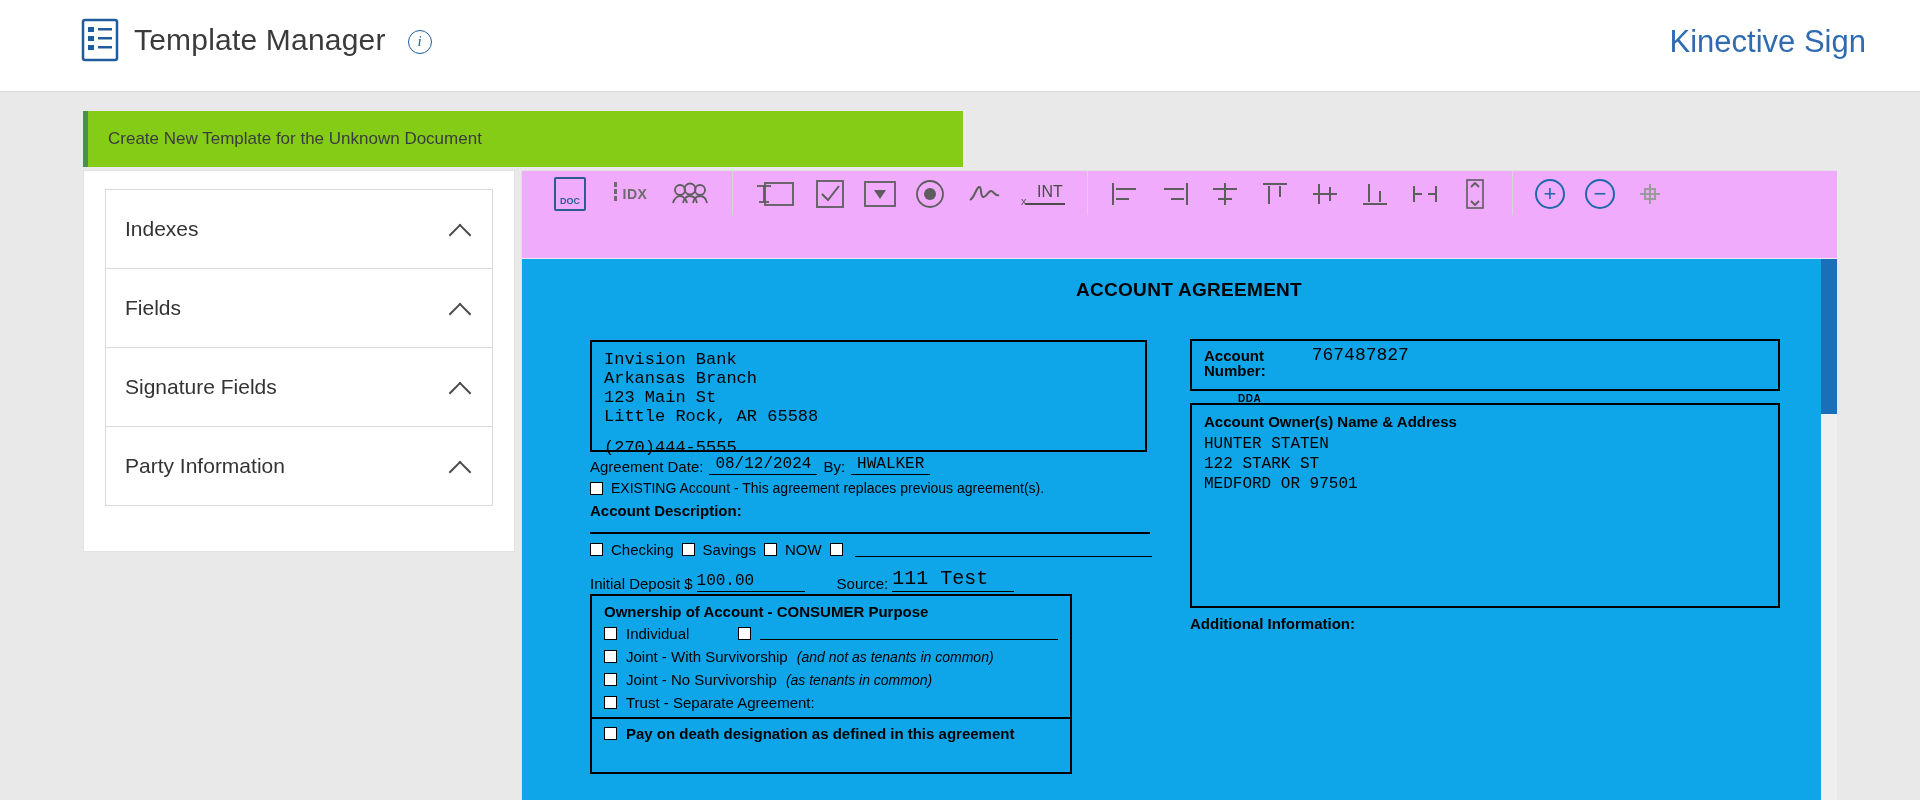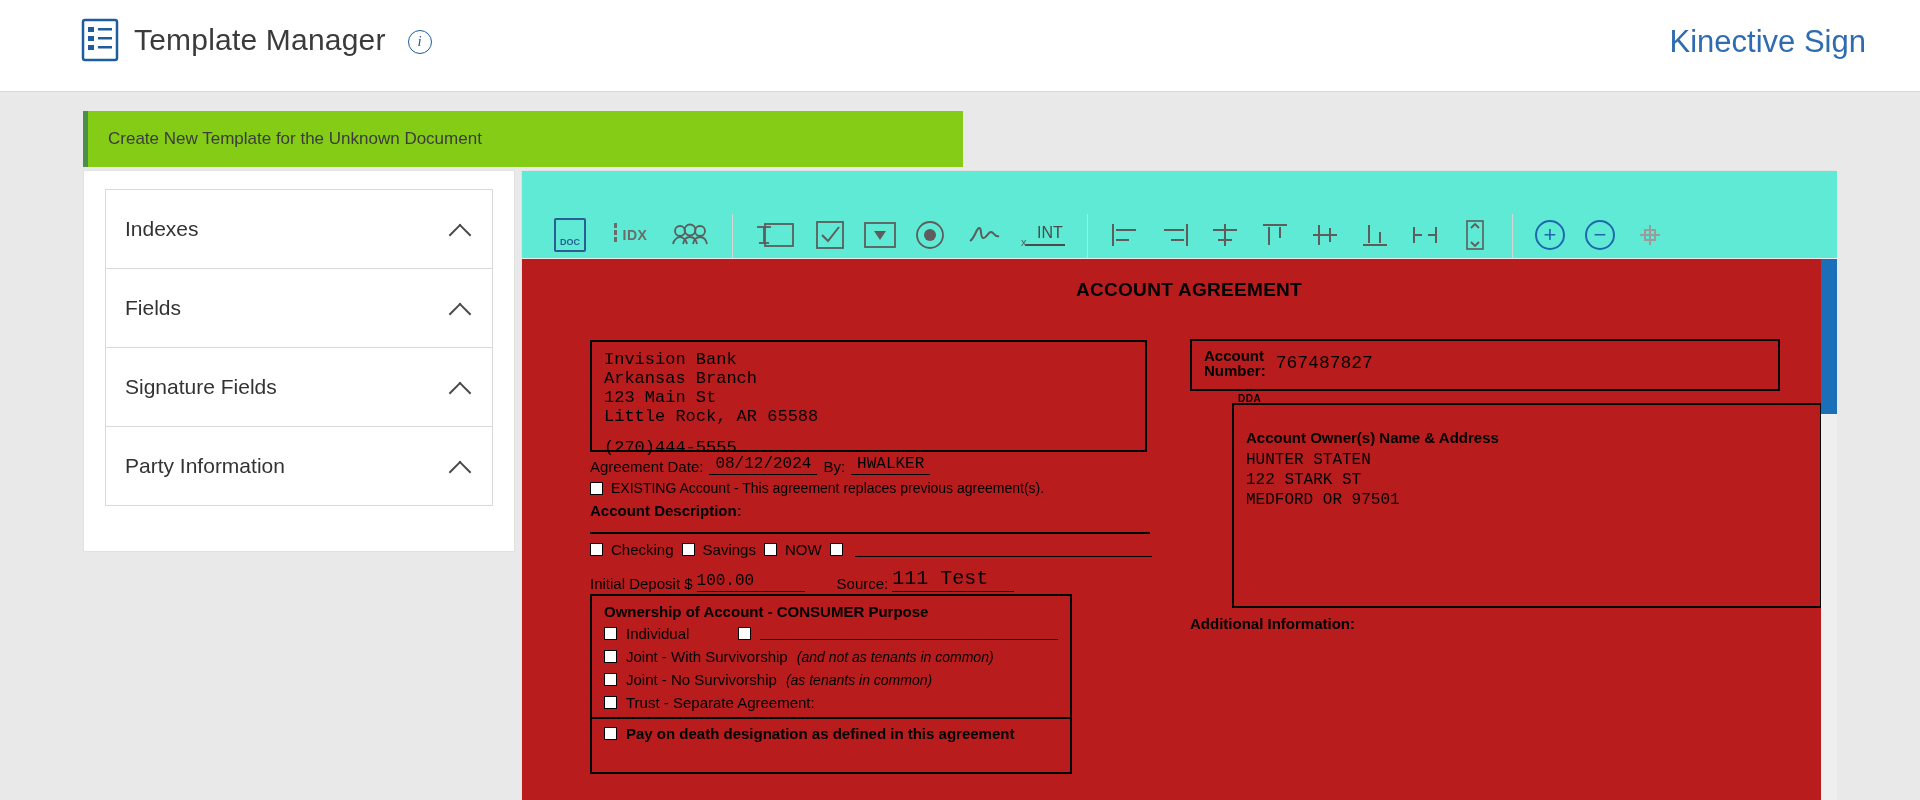--- a/index.html
+++ b/index.html
@@ -144,24 +144,24 @@
     width: 1315px;
     height: 630px;
     background: #ffffff;
     border: 1px solid #e2e2e2;
   }
   .toolbar {
     position: absolute;
     left: 0; top: 0;
     width: 1315px;
     height: 88px;
-    background: #5eead4;
+    background: #f0abfc;
     border-bottom: 1px solid #ececec;
     display: flex;
-    align-items: flex-end;
+    align-items: flex-start;
     padding-left: 20px;
     gap: 4px;
   }
   .tool {
     width: 46px; height: 46px;
     display: flex;
     align-items: center;
     justify-content: center;
     cursor: pointer;
     color: #5d5d5d;
@@ -200,21 +200,21 @@
     font-size: 22px;
     line-height: 25px;
     text-align: center;
   }
 
   .doc-scroll-area {
     position: absolute;
     left: 0; top: 88px;
     width: 1315px;
     height: 542px;
-    background: #b91c1c;
+    background: #0ea5e9;
     overflow: hidden;
   }
   .scrollbar-track {
     position: absolute;
     right: 0; top: 0;
     width: 16px; height: 542px;
     background: #efefef;
   }
   .scrollbar-thumb {
     position: absolute;
@@ -383,23 +383,22 @@
     position: absolute;
     left: 674px; top: 114px;
     font-size: 10px;
     font-weight: bold;
     letter-spacing: 0.5px;
   }
   .owner-box {
     position: absolute;
     left: 626px; top: 124px;
     width: 590px; height: 205px;
-    padding: 24px 12px;
-    font-size: 15px;
-    margin-left: 42px;
+    padding: 8px 12px;
+    font-size: 15px;
   }
   .owner-box .hdr { font-weight: bold; margin-bottom: 4px; }
   .owner-box .mono { font-size: 16px; line-height: 20px; }
   .addl-info {
     position: absolute;
     left: 626px; top: 336px;
     font-size: 15px;
     font-weight: bold;
   }
 </style>
@@ -681,21 +680,21 @@
           <span>Trust - Separate Agreement:</span>
         </div>
         <div class="own-sep"></div>
         <div class="own-row">
           <span class="cb"></span>
           <span style="font-weight:bold">Pay on death designation as defined in this agreement</span>
         </div>
       </div>
 
       <div class="box acct-num-box">
-        <div style="display:flex;align-items:center;">
+        <div style="display:flex;align-items:flex-start;gap:36px;">
           <div>
             <div>Account</div>
             <div>Number:</div>
           </div>
           <span class="num">767487827</span>
         </div>
       </div>
       <div class="dda-label">DDA</div>
 
       <div class="box owner-box">

